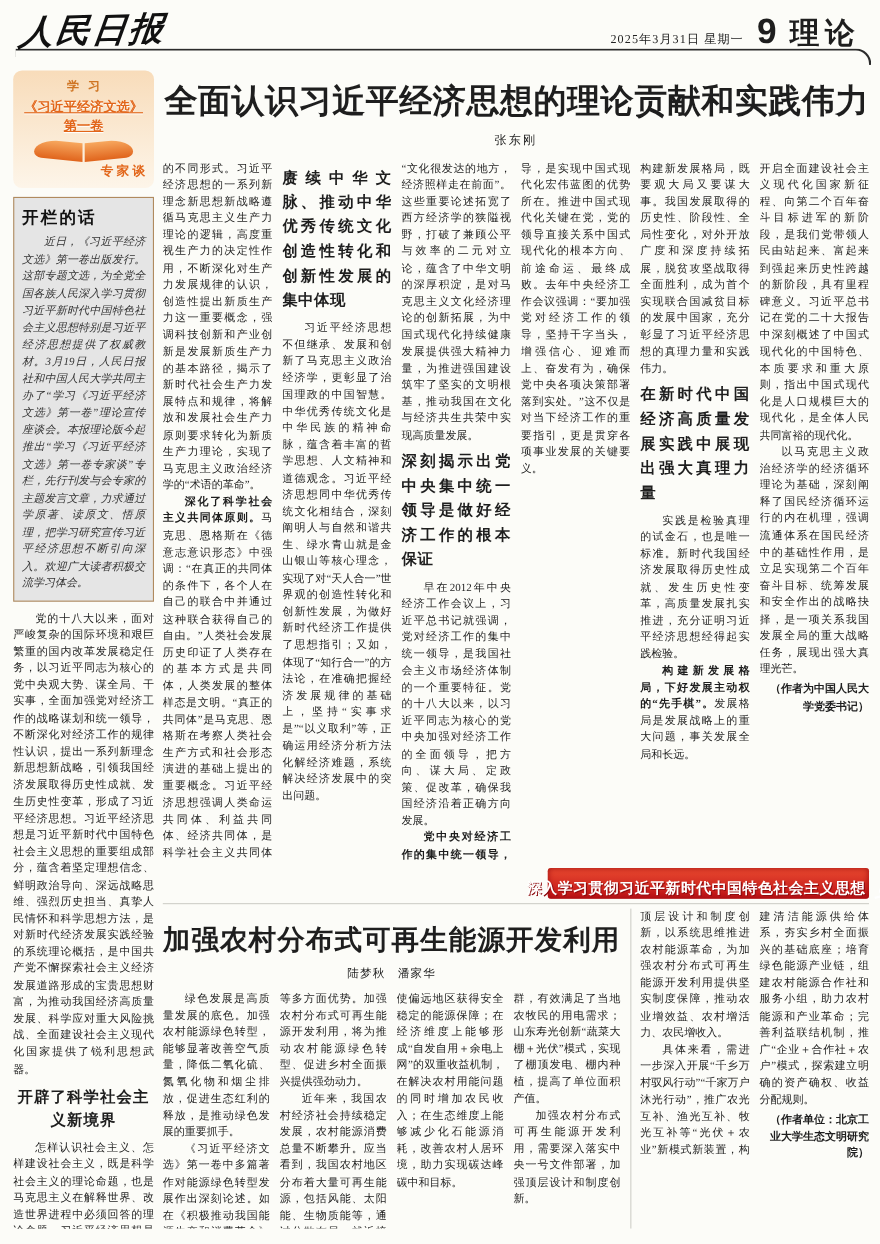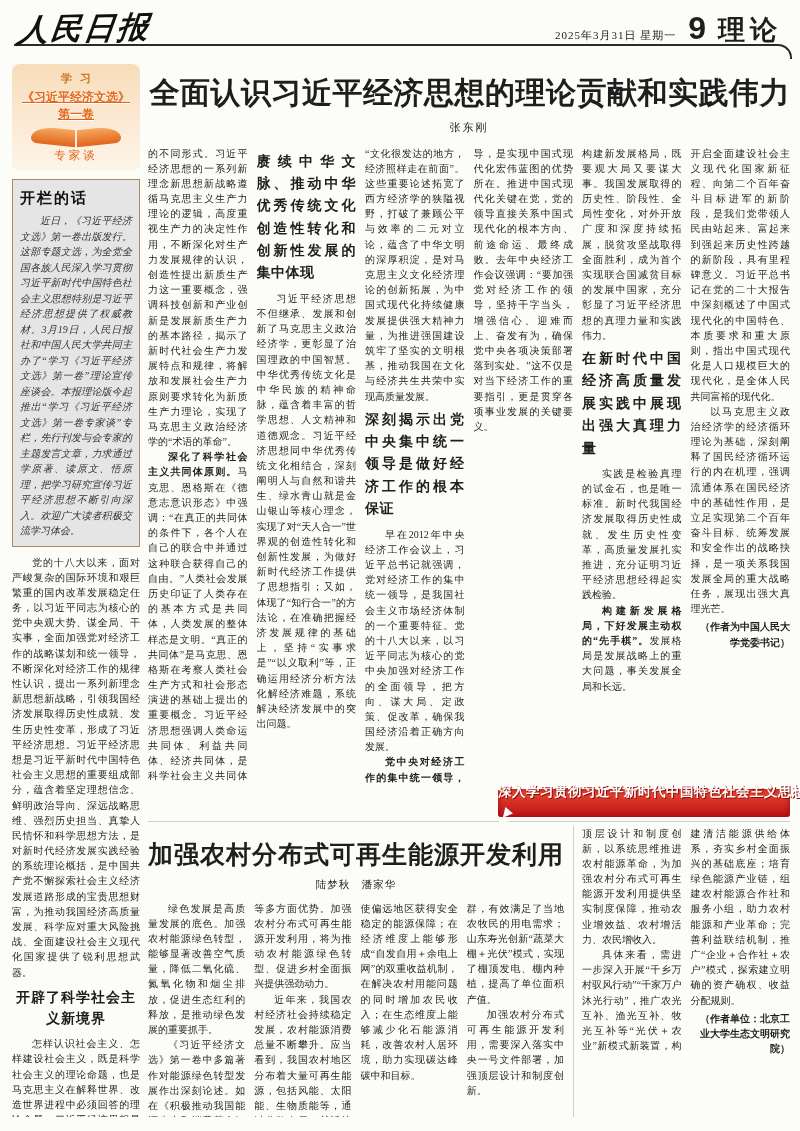--- a/index.html
+++ b/index.html
@@ -20,21 +20,21 @@
   .main{flex:1;min-width:0;display:flex;flex-direction:column;}
   
   .badge{background:linear-gradient(180deg,#f8dcba,#fdf5e9);border-radius:8px;padding:7px 5px 8px;text-align:center;flex:none;}
   .badge-l1{color:#cf7524;font-size:11px;font-weight:700;letter-spacing:8px;text-indent:8px;}
   .badge-l2{color:#e2661a;font-family:"Liberation Sans",sans-serif;font-size:12px;font-weight:900;margin-top:3px;
             text-shadow:0 1px 0 #fff;text-decoration:underline;}
   .book{display:flex;height:17px;margin:5px 14px 3px;}
   .book .pg{flex:1;background:linear-gradient(180deg,#f7a85f,#e0641c);}
   .book .pg.l{border-radius:80% 0 0 20%/100% 0 0 40%;transform:skewY(6deg);margin-right:1px;}
   .book .pg.r{border-radius:0 80% 20% 0/0 100% 40% 0;transform:skewY(-6deg);margin-left:1px;}
-  .badge-l3{color:#e2661a;font-size:11.5px;font-weight:400;letter-spacing:3px;margin-top:1px;}
+  .badge-l3{color:#e2661a;font-size:11.5px;font-weight:700;letter-spacing:3px;margin-top:1px;text-align:right;}
   
   .kailan{border:1px solid #b08a5e;background:#e5e5e5;margin-top:8px;padding:9px 7px 7px;flex:none;}
   .kailan-title{font-weight:700;font-size:15px;letter-spacing:2px;margin-bottom:5px;color:#111;}
   .kailan-body{font-size:10px;line-height:1.55;text-align:justify;color:#333;text-indent:2em;font-style:italic;}
   
   .rail-text{flex:1;overflow:hidden;margin-top:8px;font-size:10px;line-height:1.52;text-align:justify;}
   .rail-head{font-family:"Liberation Sans",sans-serif;font-weight:900;font-size:14px;line-height:1.55;
              text-align:center;margin:7px 0 6px;letter-spacing:1px;}
   
   .a1-headline{text-align:right;font-family:"Liberation Sans",sans-serif;font-weight:900;font-size:30px;
@@ -42,22 +42,22 @@
   .a1-author{text-align:center;font-size:11px;letter-spacing:2px;margin-bottom:11px;}
   .a1-cols{display:flex;gap:9px;height:638px;overflow:hidden;}
   .col{flex:1;min-width:0;overflow:hidden;font-size:10px;line-height:1.52;text-align:justify;}
   .col p,.rail-text p{margin:0;text-indent:2em;}
   .col p.ni,.rail-text p.ni{text-indent:0;}
   .subhead{font-family:"Liberation Sans",sans-serif;font-weight:900;font-size:14px;line-height:1.6;
            text-align:justify;margin:4px 0 7px;letter-spacing:0.5px;}
   .attr{text-indent:0 !important;font-weight:700;text-align:right;margin-top:3px !important;}
   
   .banner-row{display:flex;justify-content:flex-end;padding:5px 0 4px;}
-  .banner{width:292px;height:28px;border-radius:3px;display:flex;align-items:flex-start;justify-content:center;gap:7px;
-          background:linear-gradient(180deg,#ea4b30,#bd1116);box-shadow:inset 0 0 6px #9d0d10;flex-direction:column;}
+  .banner{width:292px;height:28px;border-radius:3px;display:flex;align-items:flex-end;justify-content:center;gap:7px;
+          background:linear-gradient(180deg,#ea4b30,#bd1116);box-shadow:inset 0 0 6px #9d0d10;}
   .banner-text{color:#fff;font-family:"Liberation Sans",sans-serif;font-weight:900;font-size:13.5px;
                letter-spacing:0.5px;text-shadow:1px 1px 0 #8e0d10;white-space:nowrap;}
   .pen-icon{width:15px;height:15px;position:relative;flex:none;}
   .pen-icon .nib{position:absolute;left:3px;top:1px;width:0;height:0;border-left:5px solid transparent;
                  border-right:5px solid transparent;border-top:10px solid #fff;transform:rotate(40deg);}
   .pen-icon .line{position:absolute;left:1px;bottom:1px;width:12px;height:2px;background:#fff;transform:rotate(-12deg);}
   
   .a2-block{flex:1;display:flex;gap:9px;overflow:hidden;border-top:1px solid #cfcfc8;padding-top:4px;}
   .a2-left{flex:1;min-width:0;display:flex;flex-direction:column;}
   .a2-headline{text-align:center;font-family:"Liberation Sans",sans-serif;font-weight:900;font-size:25px;

